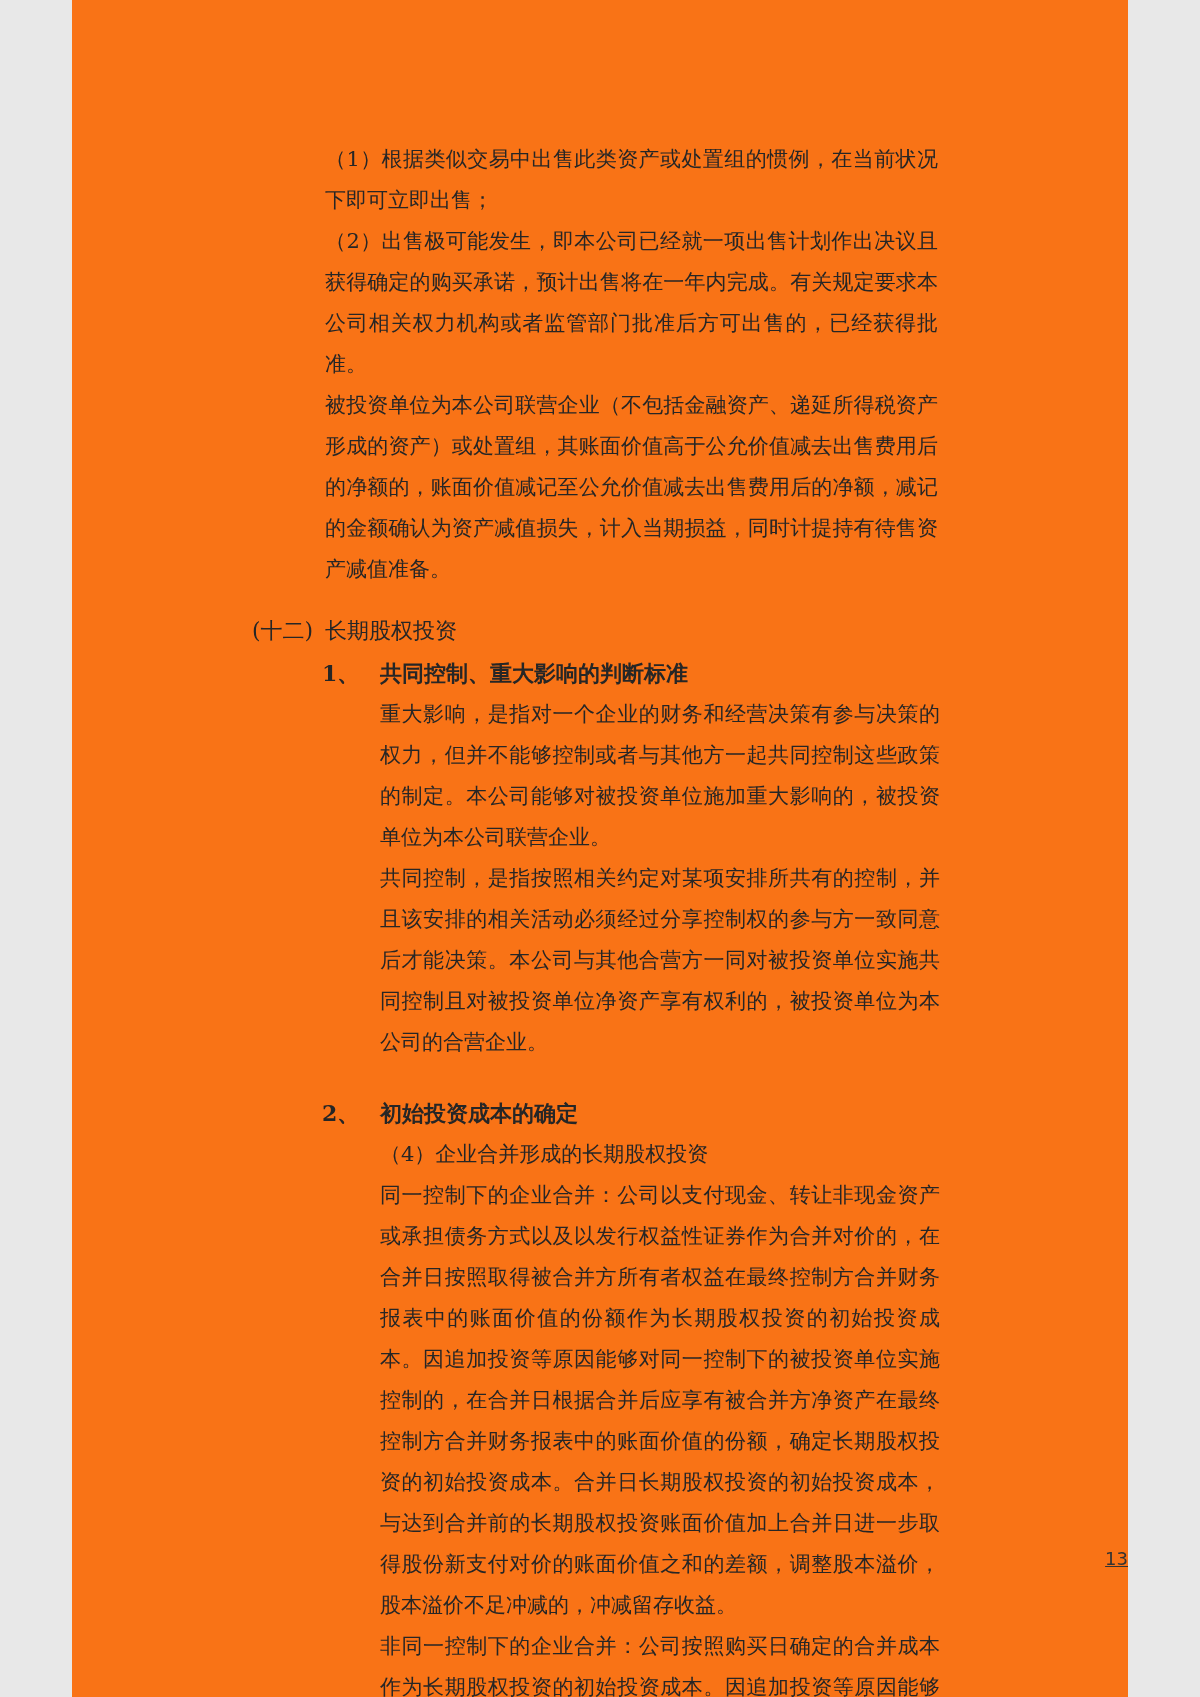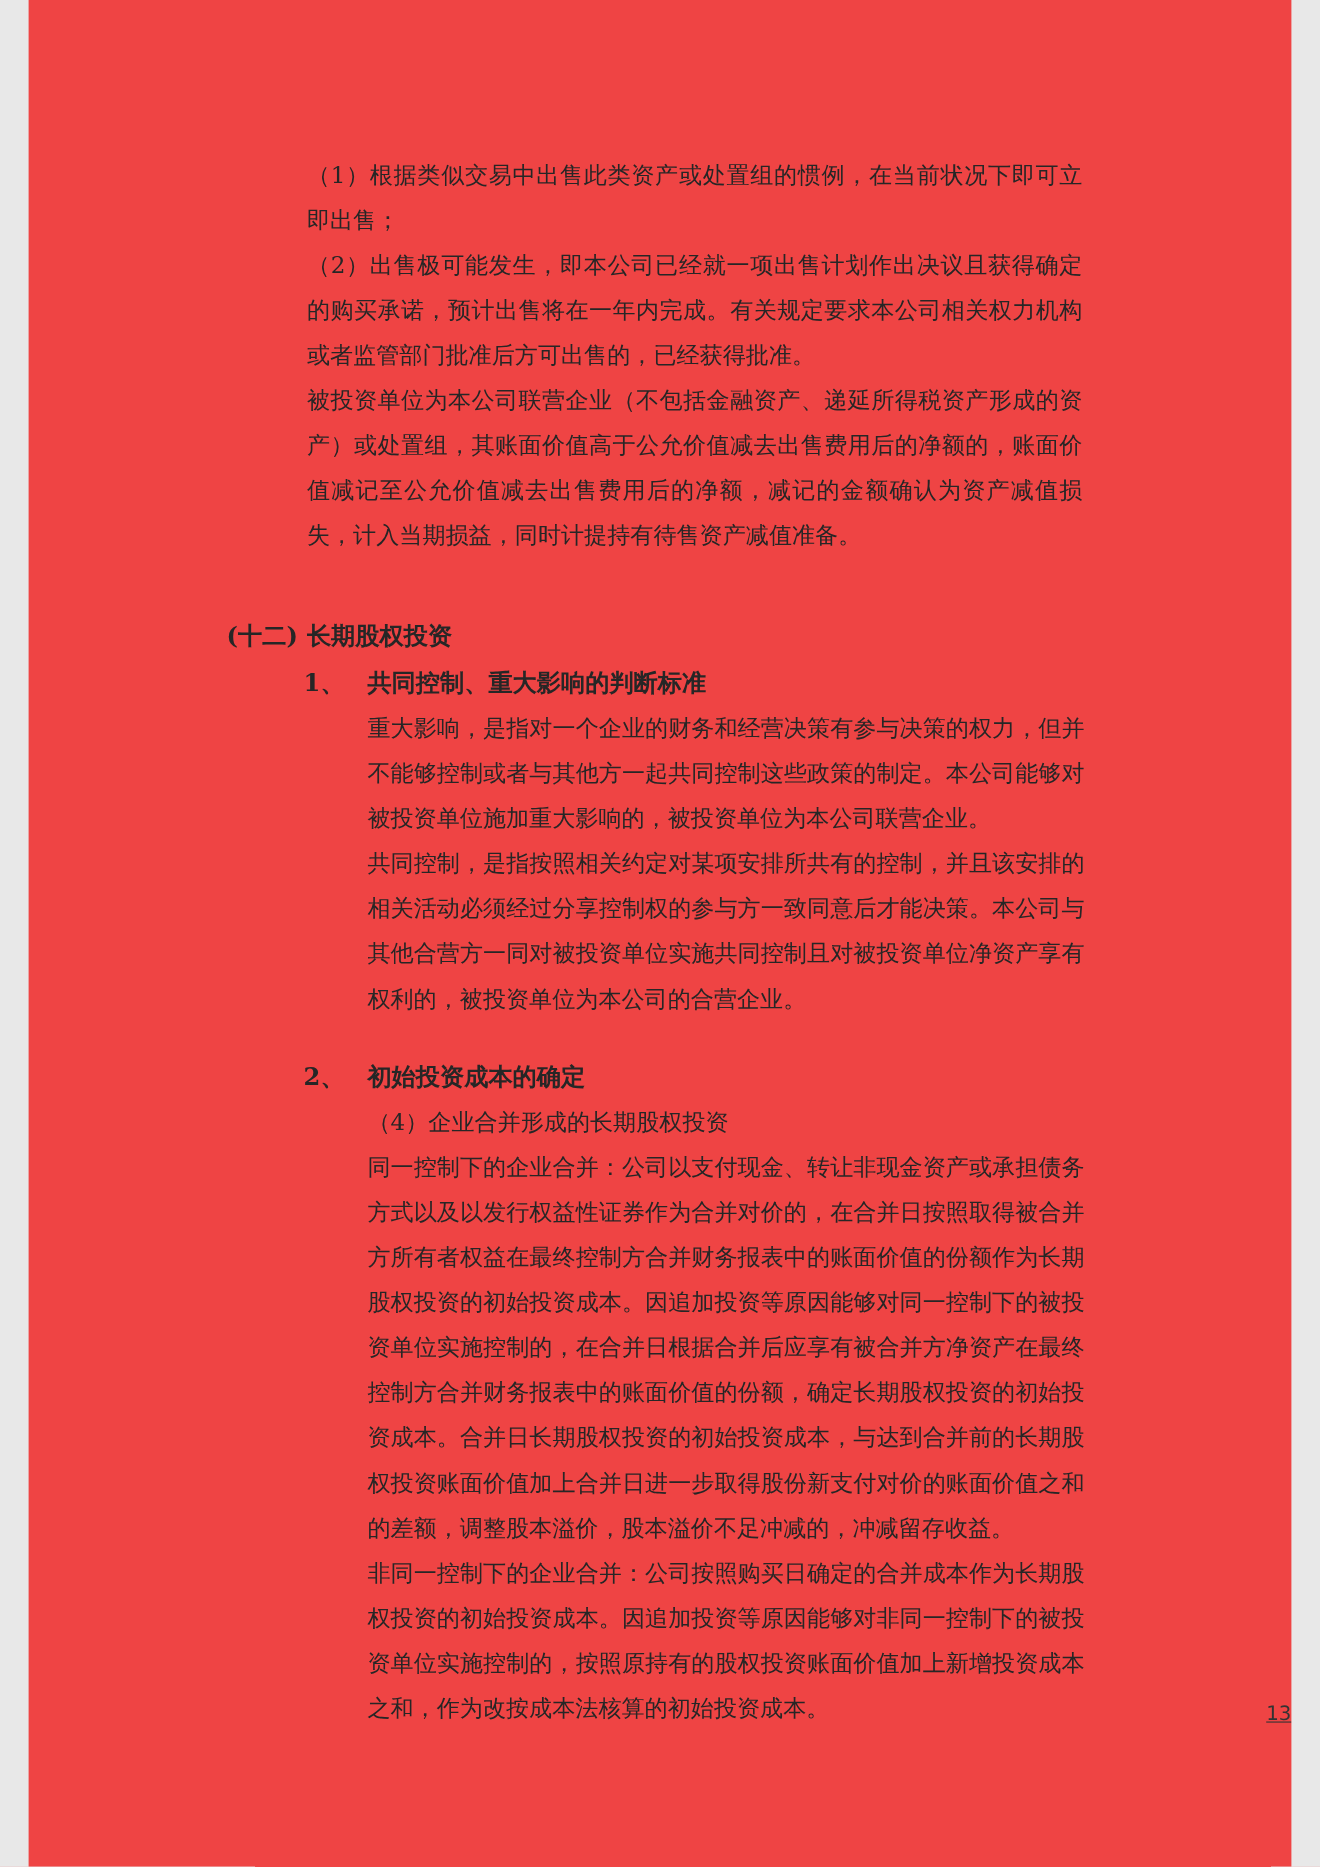--- a/index.html
+++ b/index.html
@@ -2,46 +2,46 @@
 <html><head>
 <meta charset="utf-8">
 <style>
   html, body {
     margin: 0;
     padding: 0;
     background: #e8e8e8;
   }
   .page {
     position: relative;
-    width: 1148px;
+    width: 1056px;
     height: 1697px;
     margin: 0 auto;
-    background: #ef4444;
+    background: #f97316;
     font-family: "DejaVu Serif", "Liberation Serif", serif;
     color: #262626;
     overflow: hidden;
   }
   .content {
     position: absolute;
     top: 139px;
     left: 0;
     right: 0;
   }
   .intro p {
     margin: 0 190px 0 253px;
     font-size: 21px;
     line-height: 41px;
     text-align: justify;
     text-justify: inter-ideograph;
   }
   .section-heading {
-    margin-top: 50px;
+    margin-top: 20px;
     margin-left: 180px;
     font-size: 22px;
-    font-weight: bold;
+    font-weight: normal;
     line-height: 41px;
     display: flex;
     align-items: flex-end;
   }
   .sec-label {
     display: inline-block;
     width: 73px;
     flex: 0 0 73px;
   }
   .item-heading {

